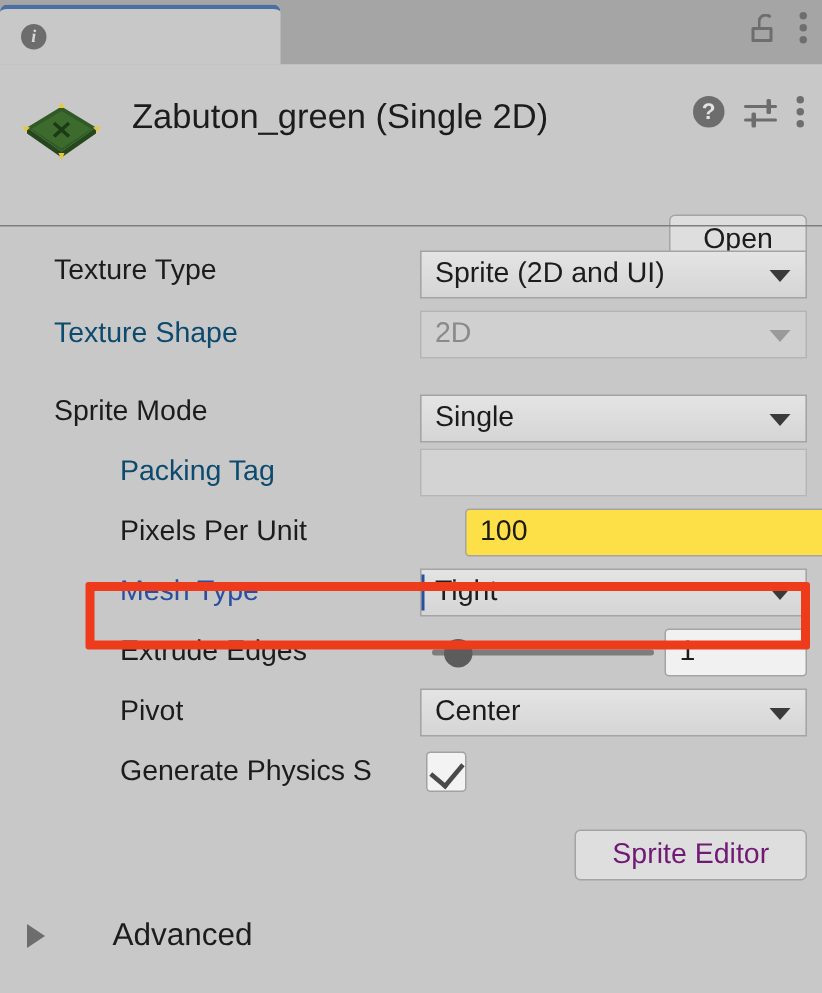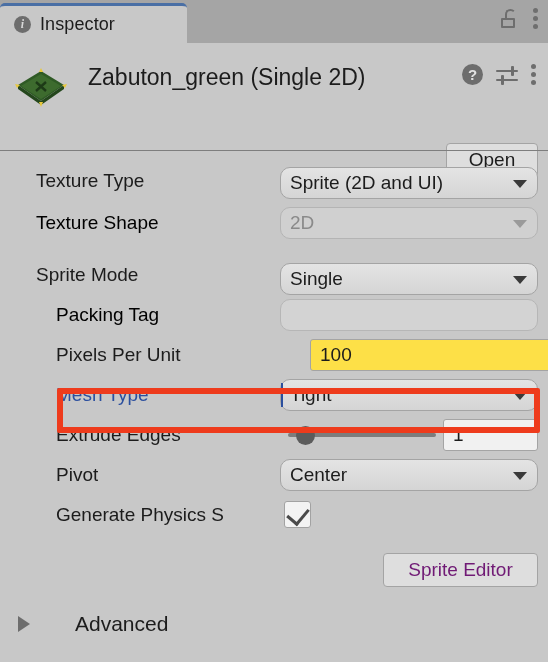--- a/index.html
+++ b/index.html
@@ -190,33 +190,33 @@
     position: absolute;
     left: 36px;
     top: 0;
     height: 40px;
     line-height: 40px;
     font-size: 19px;
     color: #1c1c1c;
     white-space: nowrap;
     overflow: hidden;
   }
-  .row.indent .label { left: 56px; }
-  .row .label.dim { color: #000000; }
+  .row.indent .label { left: 80px; }
+  .row .label.dim { color: #0c4a6e; }
   .row .label.link { color: #2b4f9e; }
 
   .field {
     position: absolute;
     left: 280px;
     top: 4px;
     width: 258px;
     height: 32px;
     box-sizing: border-box;
     border: 1px solid #a4a4a4;
-    border-radius: 10px;
+    border-radius: 0;
     background: linear-gradient(#e4e4e4, #d5d5d5);
     font-size: 19px;
     color: #1c1c1c;
     display: flex;
     align-items: center;
     padding-left: 9px;
   }
   .field.disabled {
     background: #d0d0d0;
     border-color: #b4b4b4;
@@ -364,21 +364,20 @@
   .advanced-label { font-size: 21px; color: #1c1c1c; }
 </style>
 </head>
 <body>
 
 <div class="window">
 
   <div class="tabbar">
     <div class="tab">
       <span class="tab-info-icon">i</span>
-      <span class="tab-label">Inspector</span>
     </div>
     <div class="tabbar-right">
       <span class="lock-icon">
         <span class="shackle"></span>
           <span class="body"></span>
       </span>
       <span class="kebab">
         <span></span>
           <span></span>
           <span></span>

